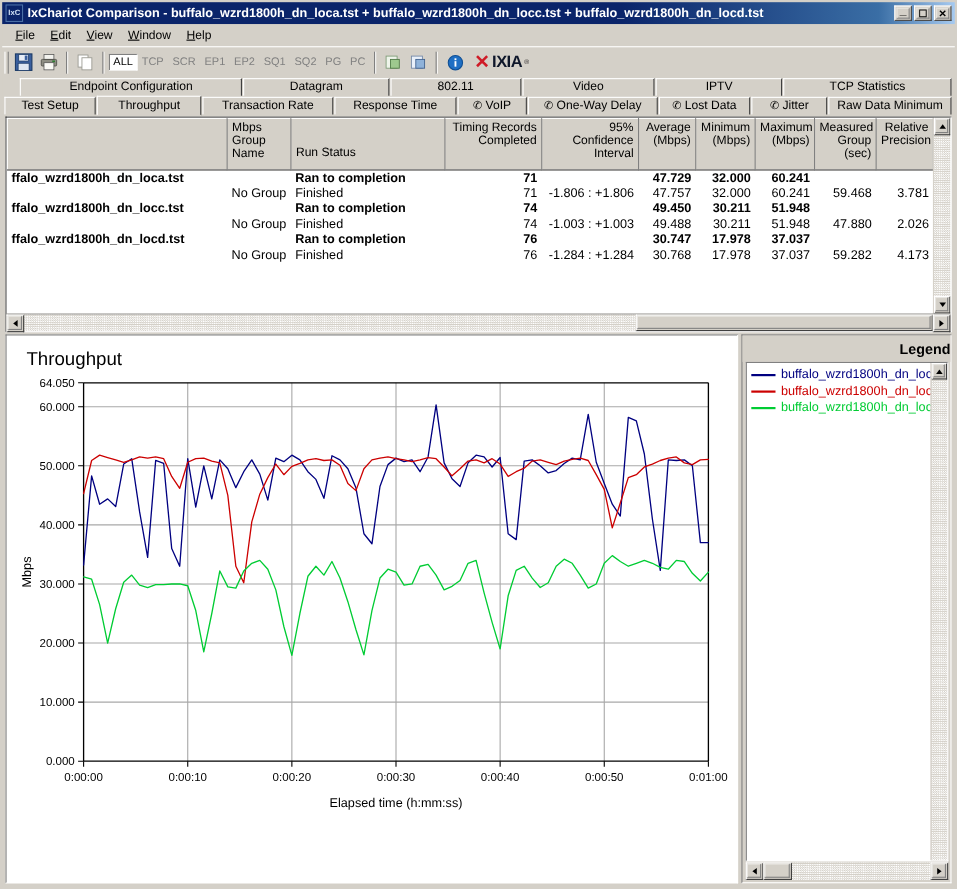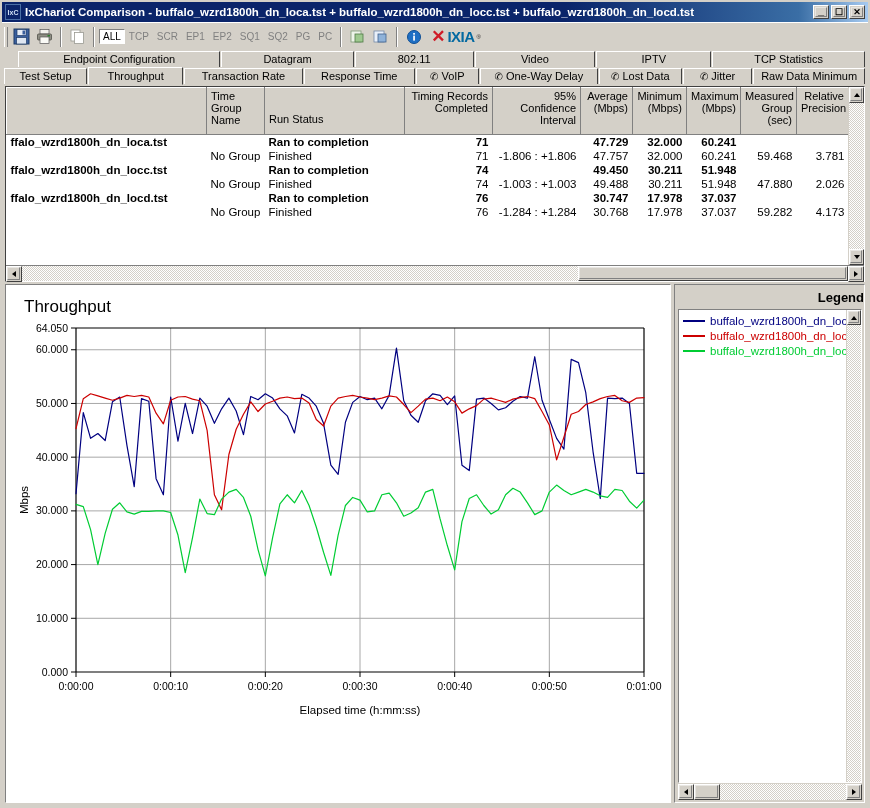--- a/index.html
+++ b/index.html
@@ -103,21 +103,21 @@
   }
   .filterbtn.active {
     color:#000; background:#fff;
     border-top:1px solid #808080;border-left:1px solid #808080;
     border-right:1px solid #fff;border-bottom:1px solid #fff;
     padding:1px 3px;
   }
   .ixia-logo { display:flex;align-items:center;gap:2px;margin-left:6px; }
   .ixia-x { color:#cf1b27; font-size:17px; font-weight:bold; line-height:1;
             font-family:"Liberation Sans",sans-serif; }
-  .ixia-word { color:#0369a1; font-size:15px; font-weight:bold; letter-spacing:-0.5px;
+  .ixia-word { color:#0f172a; font-size:15px; font-weight:bold; letter-spacing:-0.5px;
                font-family:"Liberation Sans",sans-serif; }
   .ixia-reg { font-size:6px; color:#231f20; vertical-align:super; }
 
   
   #tabrows { flex:0 0 auto; background:#d4d0c8; padding:0 2px; }
   .tabrow { display:flex; height:17px; align-items:center; }
   .tabrow.row1 { padding-left:14px; }
   .tab {
     height:16px;
     background:#d4d0c8;
@@ -288,20 +288,27 @@
         </div>
       <div class="tb-btn">
           <span>☐</span>
         </div>
       <div class="tb-btn">
           <span>✕</span>
         </div>
     </div>
   </div>
 
+  <div id="menubar">
+    <div class="menu-item"><u>F</u><span>ile</span></div>
+    <div class="menu-item"><u>E</u><span>dit</span></div>
+    <div class="menu-item"><u>V</u><span>iew</span></div>
+    <div class="menu-item"><u>W</u><span>indow</span></div>
+    <div class="menu-item"><u>H</u><span>elp</span></div>
+  </div>
 
   <div id="toolbar">
     <div class="tb-grip"></div>
 
     <div class="tbtn">
       <svg width="17" height="17" viewBox="0 0 17 17">
         <rect x="1" y="1" width="15" height="15" fill="#3a5f9e" stroke="#1c3a66"></rect>
         <rect x="4" y="1.5" width="9" height="6" fill="#e8eef7" stroke="#1c3a66" stroke-width="0.7"></rect>
         <rect x="9.5" y="2.5" width="2.5" height="4" fill="#3a5f9e"></rect>
         <rect x="3.5" y="9.5" width="10" height="6.5" fill="#dfe7f2" stroke="#1c3a66" stroke-width="0.7"></rect>
@@ -431,21 +438,21 @@
               <col style="width:52px">
             <col style="width:54px">
               <col style="width:54px">
               <col style="width:56px">
               <col style="width:52px">
           </colgroup>
           <thead>
             <tr>
               <th class="left"></th>
               <th class="left">
-                <div>Time Group</div>
+                <div>Mbps Group</div>
                 <div>Name</div>
               </th>
               <th class="left">
                 <div style="padding-top:23px">Run Status</div>
               </th>
               <th class="right">
                 <div>Timing Records</div>
                 <div>Completed</div>
               </th>
               <th class="right">

